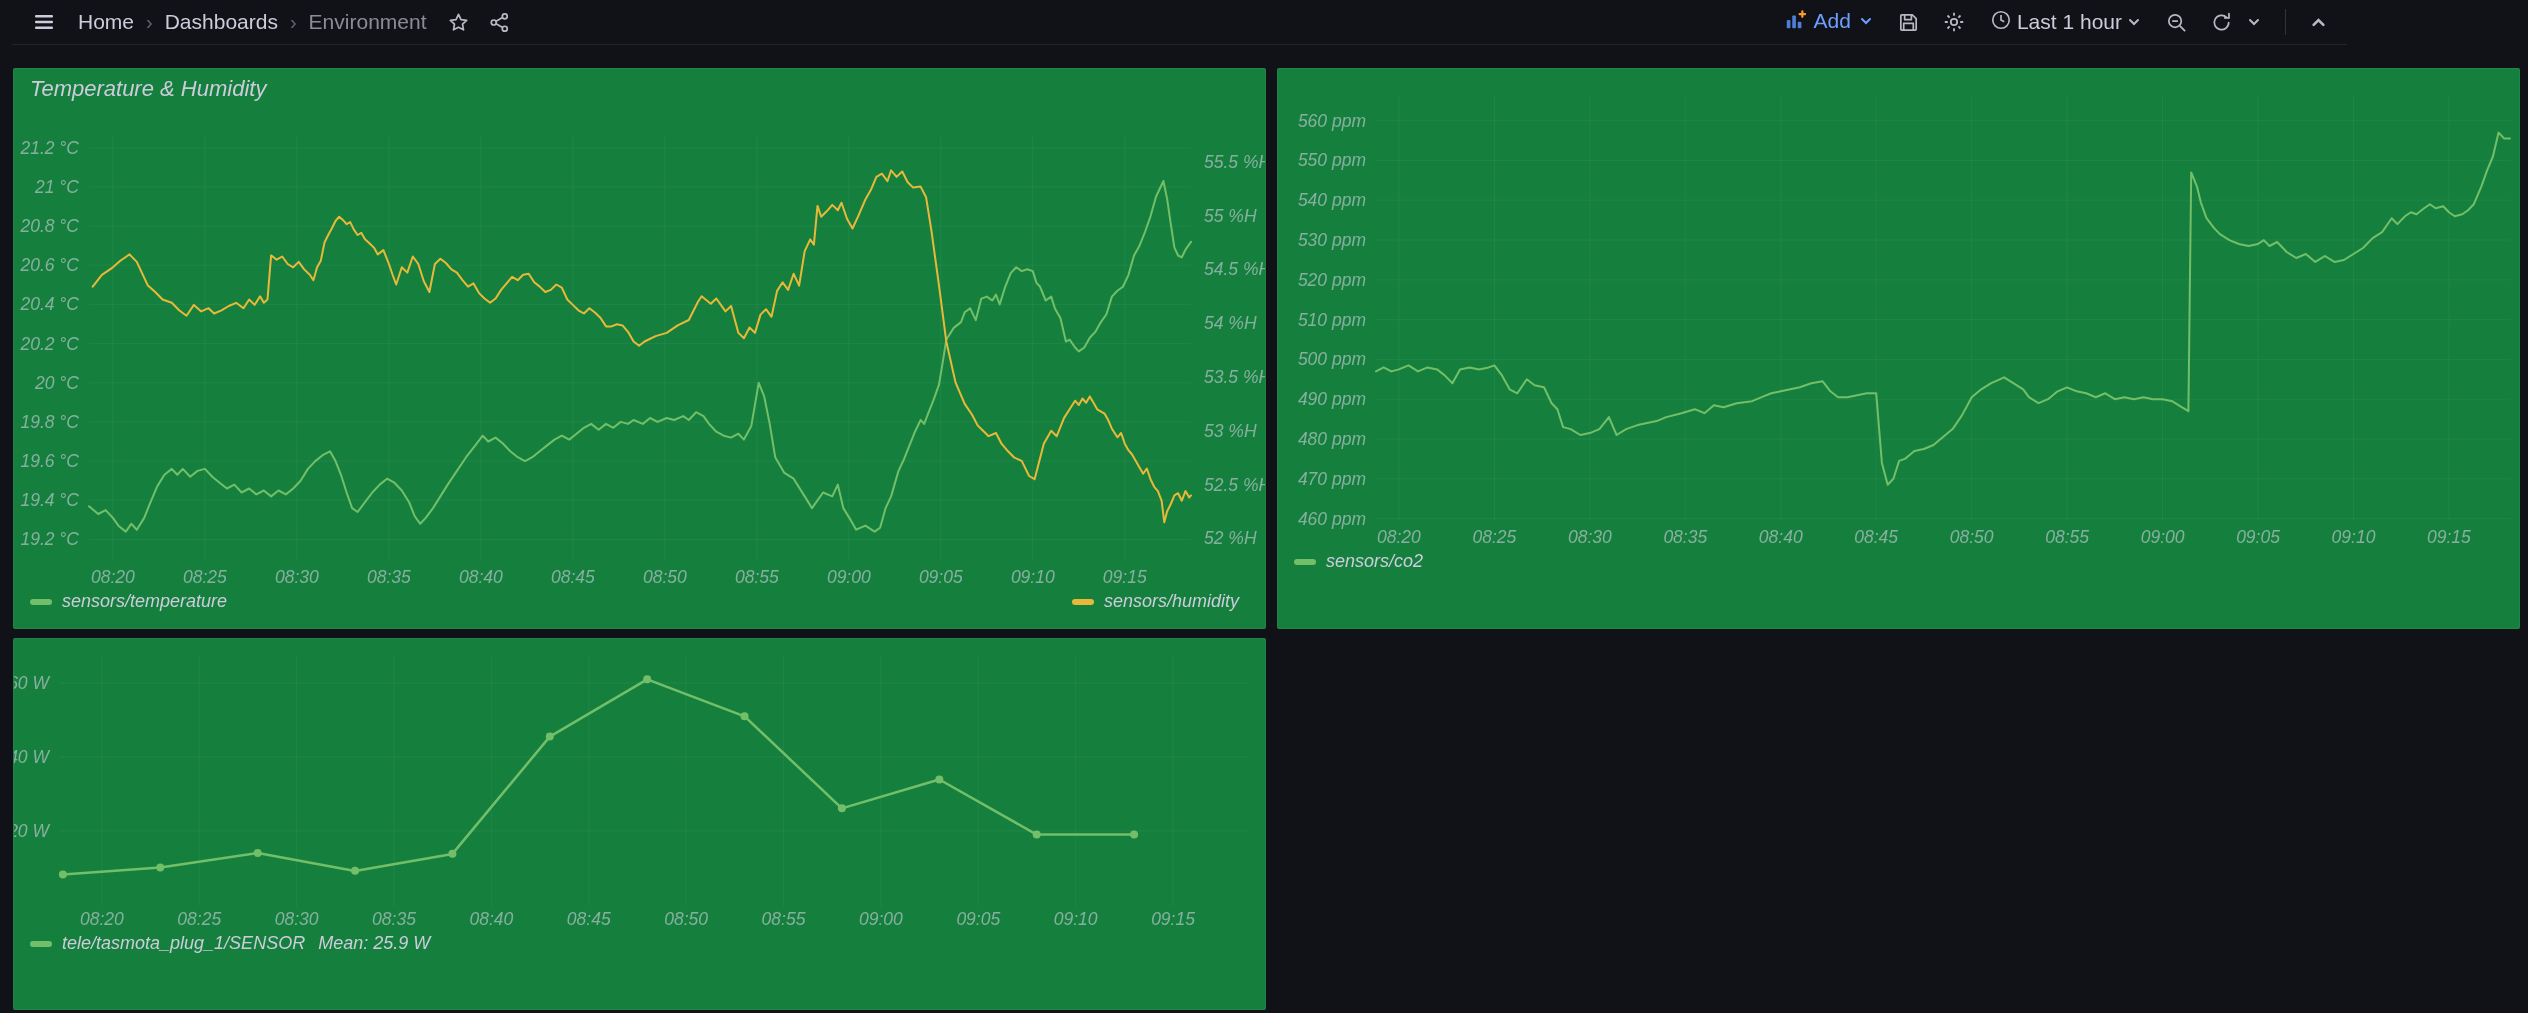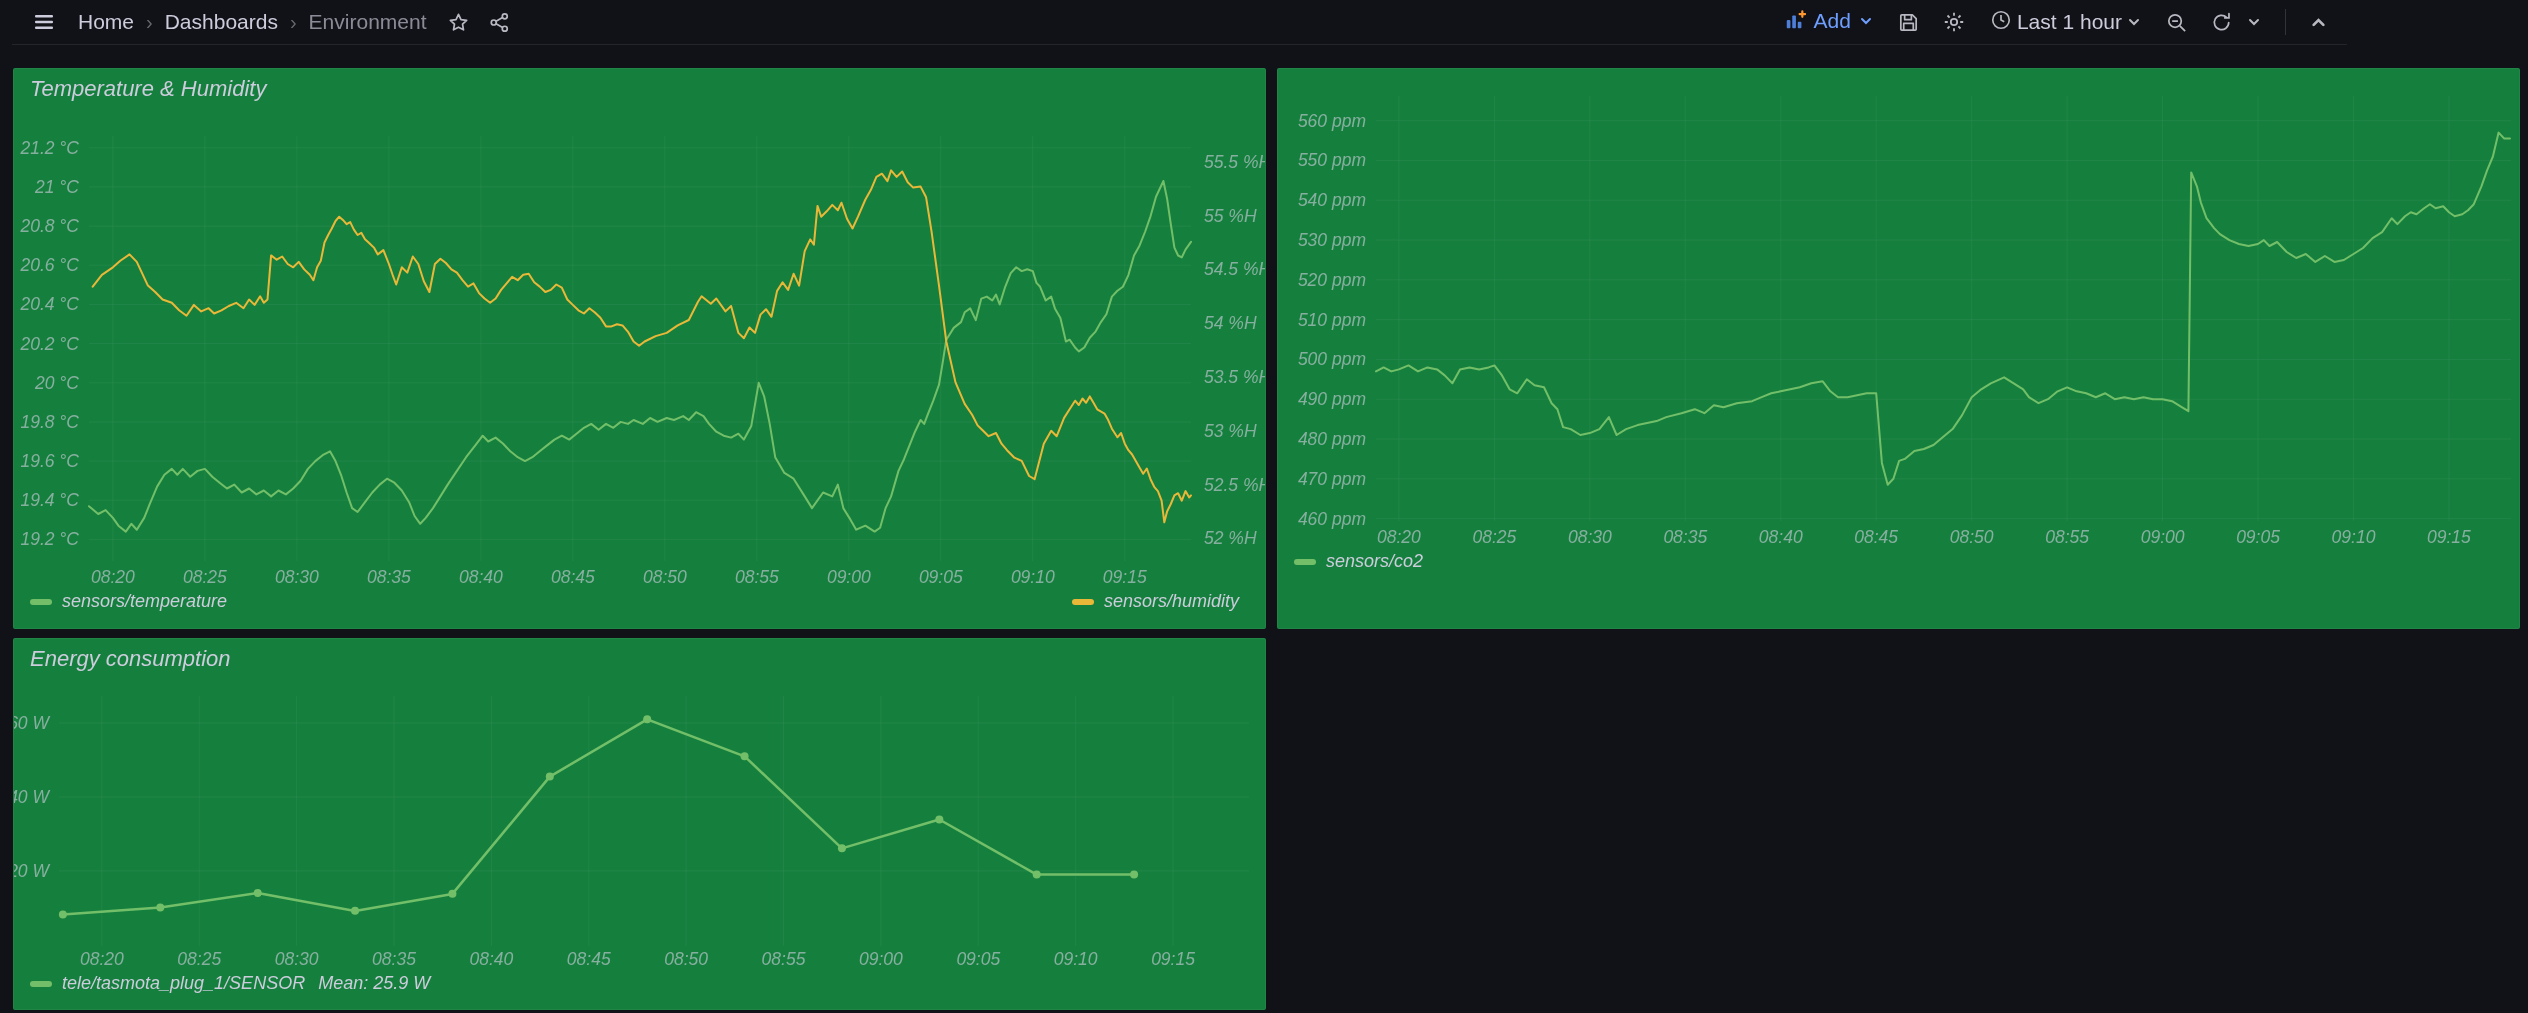--- a/index.html
+++ b/index.html
@@ -302,23 +302,20 @@
       </svg>
     <div class="legend" id="legend-1">
         <div class="legend-item">
           <span class="legend-swatch" style="background: rgb(115, 191, 105);"></span>
           <span>sensors/co2</span>
         </div>
       </div>
   </section>
 
   <section class="panel" id="panel-energy">
-    <div class="panel-header">
-      <h2 class="panel-title">Energy consumption</h2>
-    </div>
     <svg id="chart-2" class="chart-svg" width="1251" height="292">
         <g>
           <line x1="87.84779050736495" x2="87.84779050736495" y1="17" y2="267" stroke="rgba(204,204,220,0.07)" stroke-width="1"></line>
           <line x1="185.22913256955806" x2="185.22913256955806" y1="17" y2="267" stroke="rgba(204,204,220,0.07)" stroke-width="1"></line>
           <line x1="282.6104746317512" x2="282.6104746317512" y1="17" y2="267" stroke="rgba(204,204,220,0.07)" stroke-width="1"></line>
           <line x1="379.9918166939443" x2="379.9918166939443" y1="17" y2="267" stroke="rgba(204,204,220,0.07)" stroke-width="1"></line>
           <line x1="477.3731587561374" x2="477.3731587561374" y1="17" y2="267" stroke="rgba(204,204,220,0.07)" stroke-width="1"></line>
           <line x1="574.7545008183305" x2="574.7545008183305" y1="17" y2="267" stroke="rgba(204,204,220,0.07)" stroke-width="1"></line>
           <line x1="672.1358428805237" x2="672.1358428805237" y1="17" y2="267" stroke="rgba(204,204,220,0.07)" stroke-width="1"></line>
           <line x1="769.5171849427168" x2="769.5171849427168" y1="17" y2="267" stroke="rgba(204,204,220,0.07)" stroke-width="1"></line>

